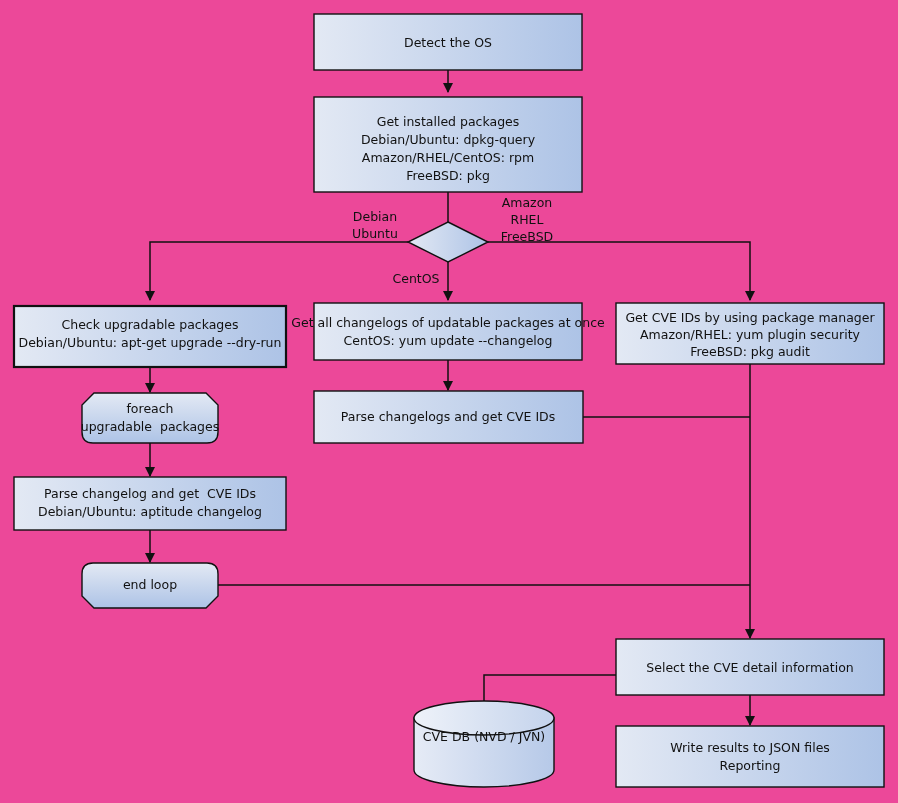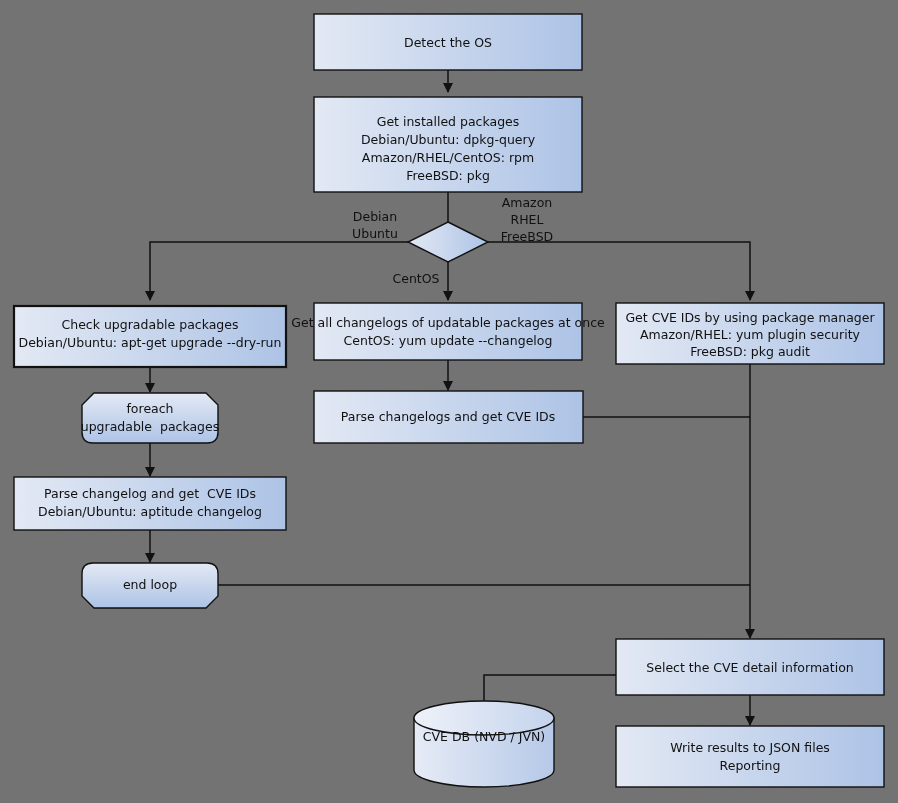--- a/index.html
+++ b/index.html
@@ -9,21 +9,21 @@
     background: #ffffff;
   }
   body {
     font-family: "DejaVu Sans", sans-serif;
   }
   #canvas-wrap {
     position: relative;
     width: 898px;
     height: 803px;
     overflow: hidden;
-    background: #737373;
+    background: #ec4899;
   }
   svg#flow {
     position: absolute;
     left: 0;
     top: 0;
     width: 898px;
     height: 803px;
     display: block;
   }
   .node-label {

